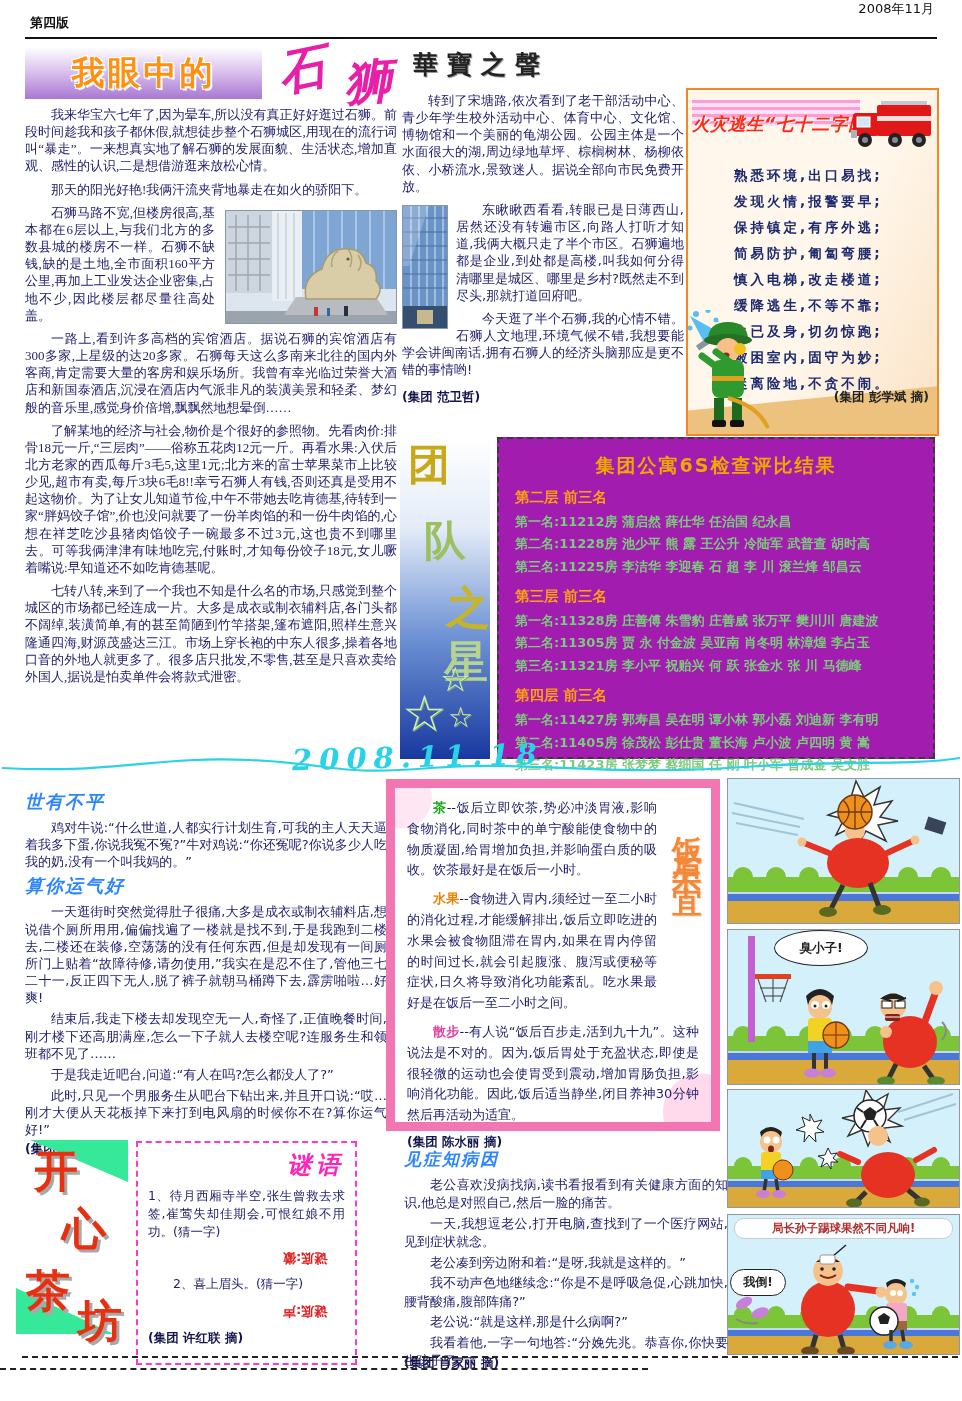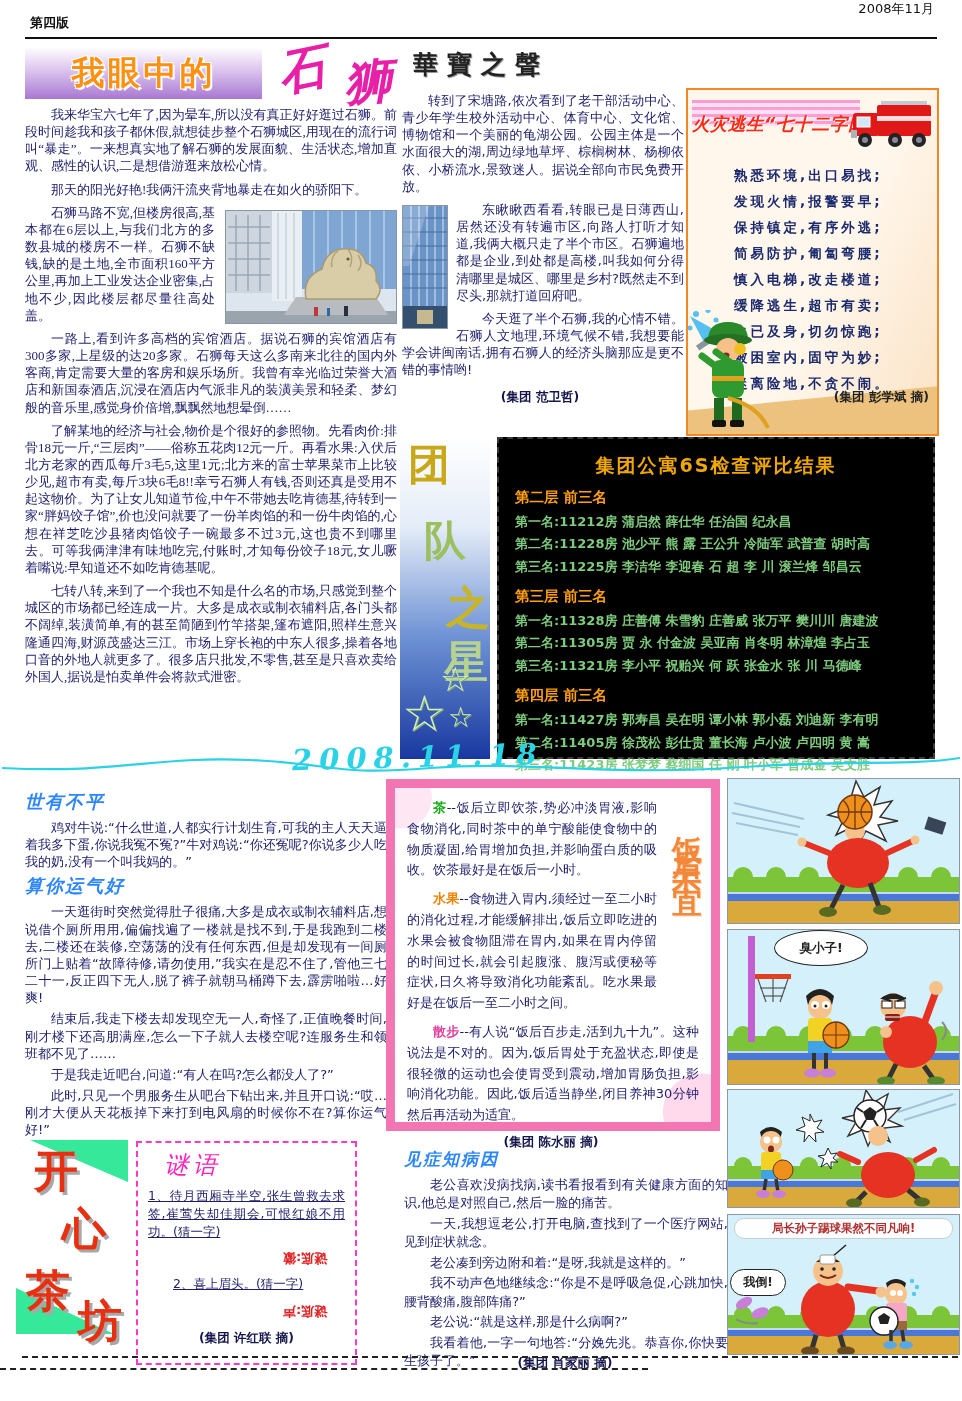--- a/index.html
+++ b/index.html
@@ -26,21 +26,21 @@
   .shishi1{left:278px;top:38px;font-size:48px;transform:rotate(-12deg);}
   .shishi2{left:344px;top:50px;font-size:48px;transform:rotate(-4deg);}
 
   
   .body-p{font-size:13px;line-height:1.32;text-align:justify;text-indent:2em;margin:0 0 6px;}
   .col1{left:25px;top:106px;width:372px;font-family:Liberation Serif, serif;}
   .col2{left:402px;top:92px;width:282px;}
   .photo{border:1px solid #8896a8;overflow:hidden;}
   .lion-photo{float:right;width:170px;height:112px;margin:6px 0 4px 10px;}
   .bldg-photo{float:left;width:44px;height:122px;margin:4px 8px 2px 0;}
-  .sig{font-weight:bold;font-size:12.5px;color:#15154d;text-align:center;}
+  .sig{font-weight:bold;font-size:12.5px;color:#15154d;text-align:left;}
   .col2-sig{margin-top:10px;padding-right:6px;}
 
   
   .firebox{left:686px;top:88px;width:249px;height:344px;border:2px solid #f08828;
            background:linear-gradient(115deg,#fff7ec 55%,#fbe2c4);}
   .fire-stripes{left:4px;top:10px;width:168px;height:26px;
            background:repeating-linear-gradient(180deg,#ff9cd4 0 3px,#ffe2f1 3px 7px);}
   .fire-title{left:4px;top:22px;font-size:17.5px;font-weight:900;font-style:italic;color:#ff2810;
            letter-spacing:.5px;text-shadow:1px 1px 0 #fff;}
   .fire-truck{right:2px;top:2px;}
@@ -49,21 +49,21 @@
   .fire-sand{left:0;bottom:0;width:100%;height:52px;background:#ecc27e;
            clip-path:polygon(0 55%,100% 8%,100% 100%,0 100%);}
   .fire-man{left:0;bottom:4px;}
   .fire-sig{right:8px;bottom:28px;font-weight:bold;font-size:12.5px;color:#222;}
 
   
   .teambanner{left:400px;top:437px;width:90px;height:322px;
         background:linear-gradient(#ffffff 0%,#e4ecf8 28%,#6e92d4 62%,#1838a0 100%);}
   .tb-char{position:absolute;font-weight:900;font-family:"DejaVu Serif",serif;}
   .tb-star{position:absolute;color:#cdeec2;text-shadow:1px 1px 0 #7fa85f;}
-  .teambox{left:497px;top:437px;width:438px;height:322px;border:2px dashed #3a3a3a;background:#000000;
+  .teambox{left:497px;top:437px;width:438px;height:322px;border:2px dashed #3a3a3a;background:#a21caf;
         padding:6px 16px;box-sizing:border-box;}
   .team-title{text-align:center;font-size:19px;font-weight:900;color:#f0a800;letter-spacing:2px;margin:8px 0 6px;}
   .team-heading{color:#ffa010;font-weight:bold;font-size:14.5px;margin:9px 0 4px;}
   .team-row{color:#7ecb7e;font-weight:bold;font-size:13px;line-height:1.72;white-space:nowrap;}
 
   
   .div-swoosh{left:0;top:736px;}
   .div-date{left:292px;top:740px;font-family:"DejaVu Serif",serif;font-style:italic;font-weight:bold;
         font-size:29px;color:#2ad2e6;letter-spacing:7px;transform:rotate(-1.5deg);}
 
@@ -98,22 +98,22 @@
 
   
   .teahouse{left:16px;top:1136px;width:122px;height:240px;}
   .tri{position:absolute;background:#35e89a;}
   .tri1{left:14px;top:4px;width:98px;height:42px;clip-path:polygon(0 0,100% 0,100% 100%);}
   .tri2{left:0;top:152px;width:98px;height:46px;clip-path:polygon(0 0,0 100%,100% 100%);}
   .th-char{position:absolute;color:#e83010;font-weight:900;font-size:44px;font-family:"DejaVu Serif",serif;
         text-shadow:3px 3px 0 #a8a8a8;}
   .riddlebox{left:136px;top:1141px;width:221px;height:224px;border:2px dashed #ff38c8;
         padding:4px 10px;box-sizing:border-box;background:#fff;}
-  .riddle-title{color:#ff22bb;font-size:24px;font-weight:400;font-style:italic;letter-spacing:5px;margin:2px 16px 6px;}
-  .riddle-p{font-size:12.5px;line-height:1.45;text-align:justify;margin:0 0 4px;text-decoration:underline;}
+  .riddle-title{color:#ff22bb;font-size:24px;font-weight:700;font-style:italic;letter-spacing:5px;margin:2px 0 6px;text-align:right;}
+  .riddle-p{font-size:12.5px;line-height:1.45;text-align:justify;margin:0 0 4px;}
   .answer-row{text-align:right;margin:6px 18px 8px 0;}
   .answer{display:inline-block;transform:rotate(180deg);color:#e02020;font-weight:bold;font-size:13px;}
   .riddle-sig{margin-top:10px;}
   .symptom{left:404px;top:1144px;width:324px;}
   .symptom .body-p{font-size:13px;line-height:1.42;margin:0 0 2px;}
   .symptom-sig{margin-top:-18px;padding-right:2px;}
 
   .dash1{left:22px;top:1356px;width:936px;border-top:2px dashed #222;}
   .dash2{left:0;top:1368px;width:648px;border-top:2px dashed #222;}
 </style>
@@ -228,21 +228,21 @@
             <circle cx="68" cy="48" r="3" fill="#889"></circle>
           </g>
       </svg>
     </div>
     <div class="abs fire-lines">
       <div class="fire-line">熟悉环境,出口易找;</div>
       <div class="fire-line">发现火情,报警要早;</div>
       <div class="fire-line">保持镇定,有序外逃;</div>
       <div class="fire-line">简易防护,匍匐弯腰;</div>
       <div class="fire-line">慎入电梯,改走楼道;</div>
-      <div class="fire-line">缓降逃生,超市有卖;</div>
+      <div class="fire-line">缓降逃生,不等不靠;</div>
       <div class="fire-line">火已及身,切勿惊跑;</div>
       <div class="fire-line">被困室内,固守为妙;</div>
       <div class="fire-line">迷离险地,不贪不闹。</div>
     </div>
     <div class="abs fire-sand"></div>
     <div class="abs fire-man">
       <svg width="90" height="120" viewBox="0 0 90 120">
         <polygon points="2,6 34,24 18,36" fill="#58c0f0"></polygon>
         <circle cx="8" cy="4" r="3" fill="#58c0f0"></circle>
           <circle cx="20" cy="0.5" r="2.5" fill="#58c0f0"></circle>

